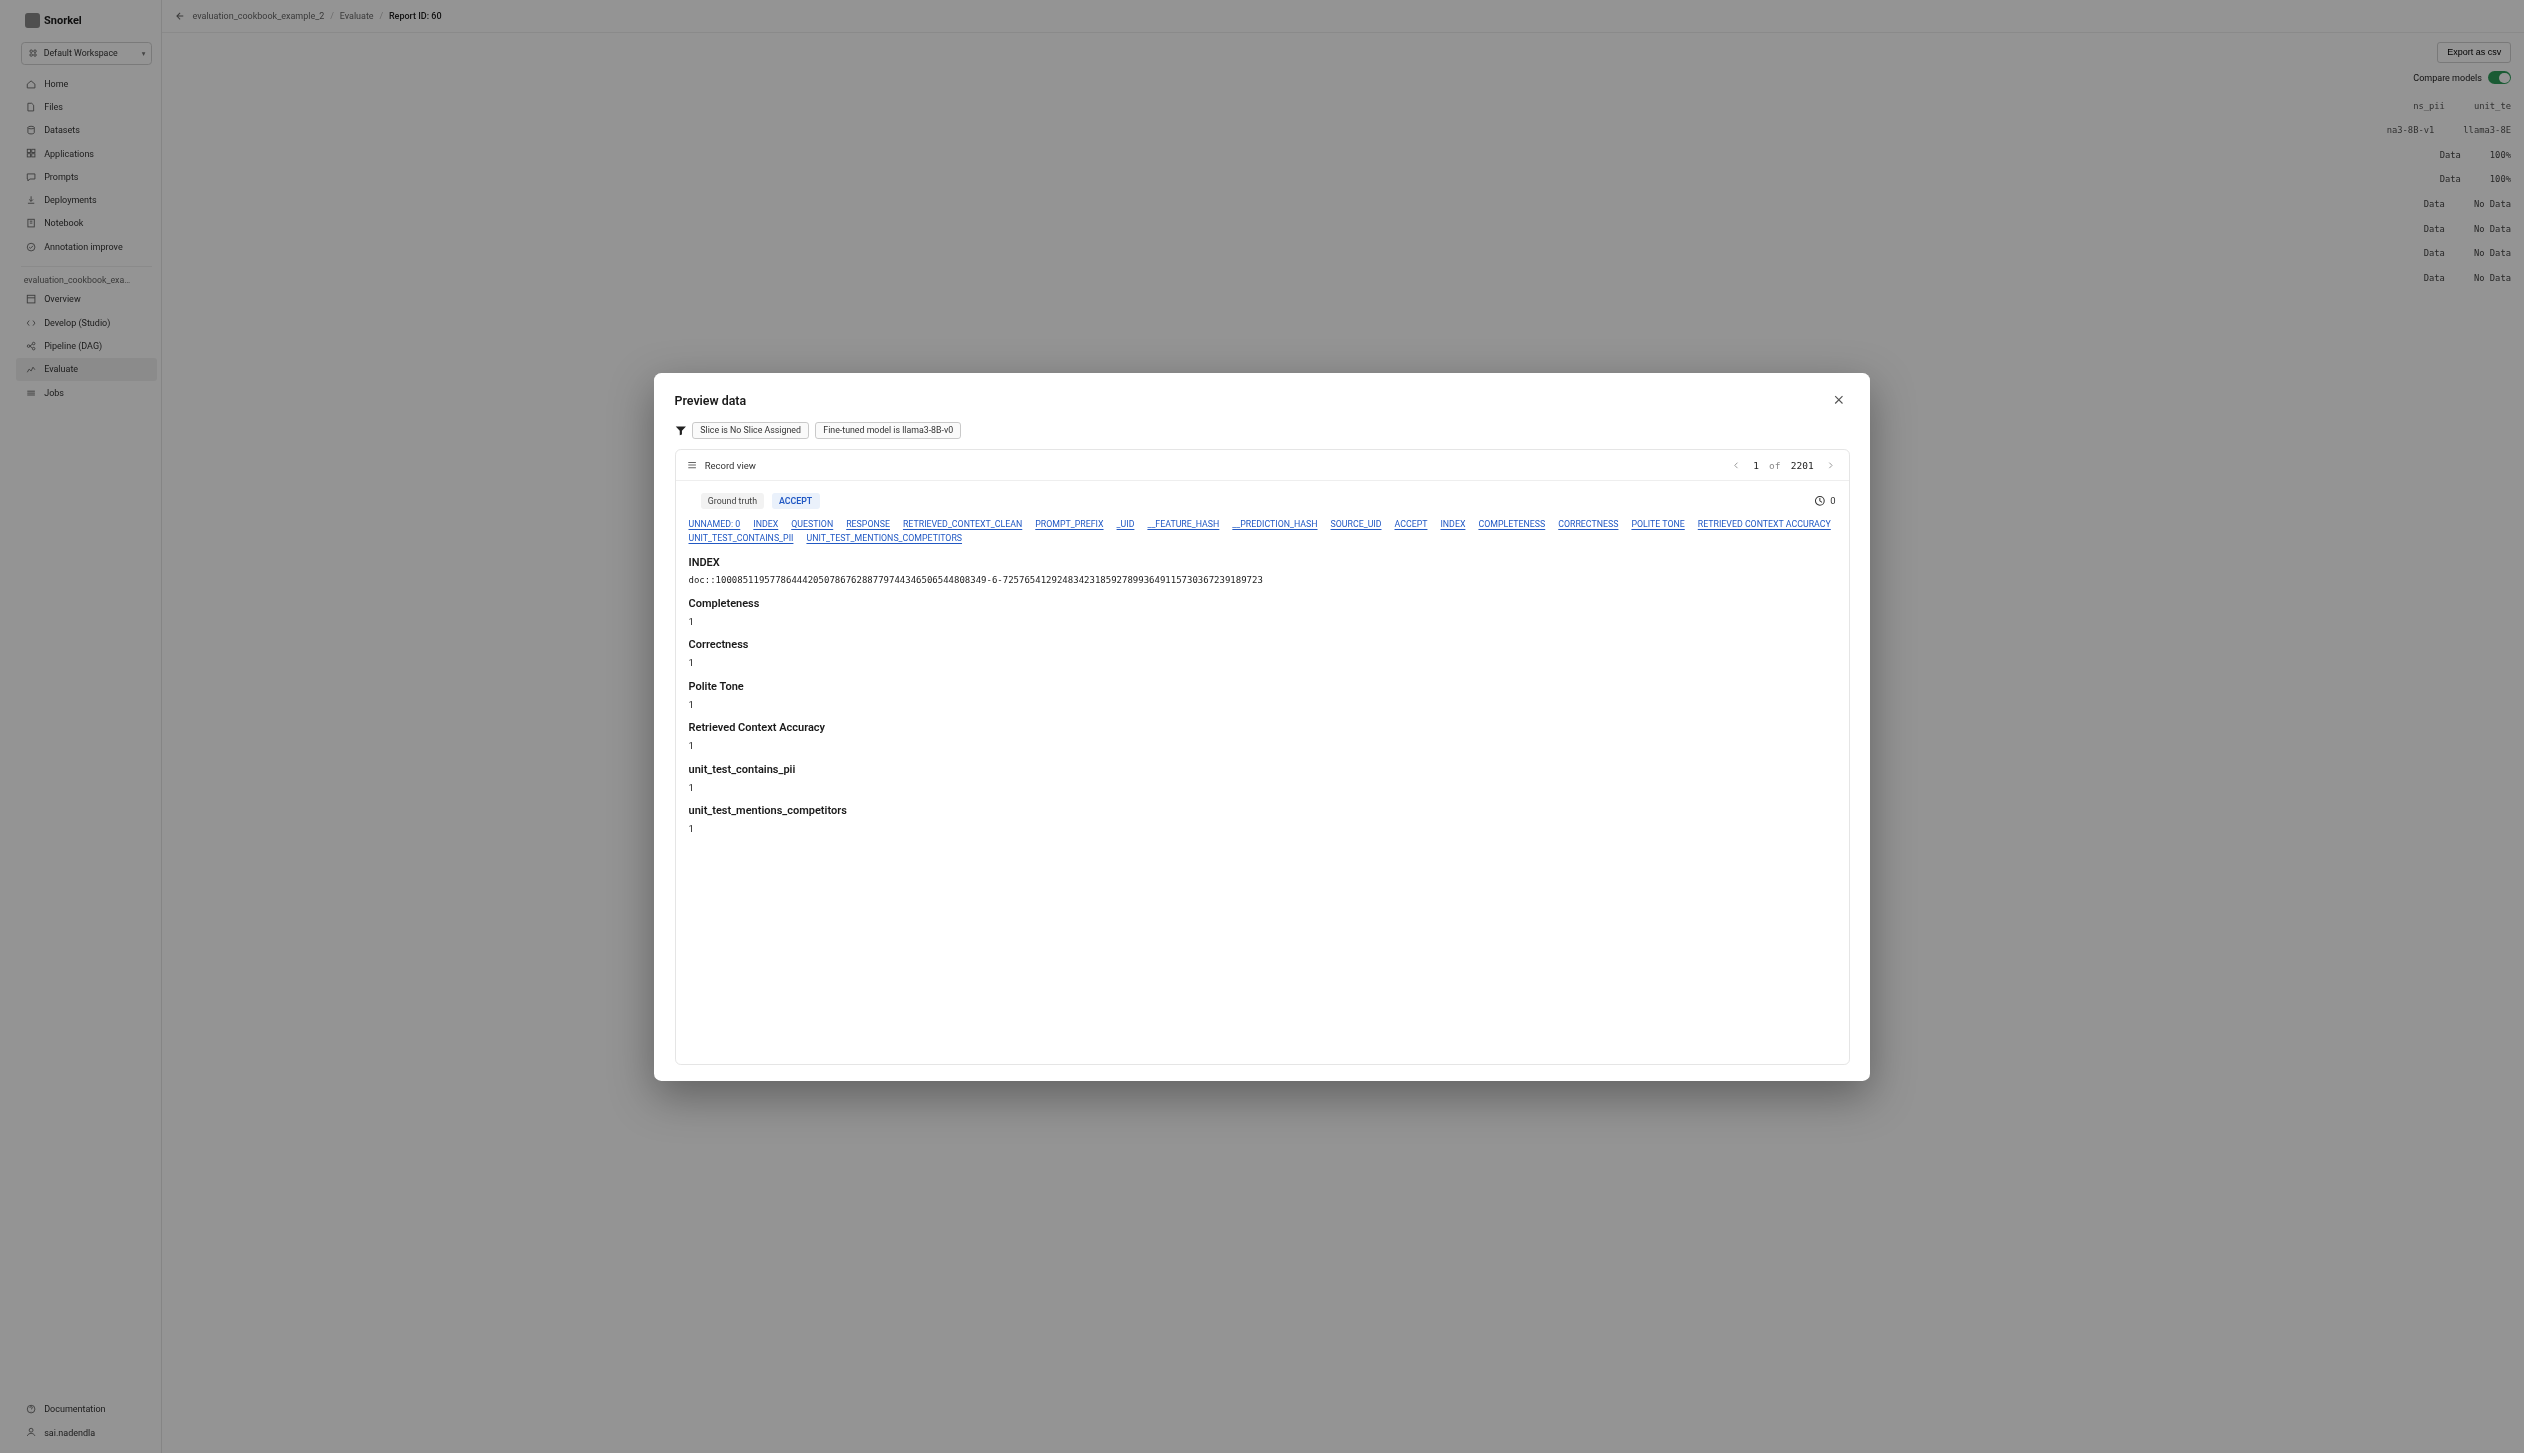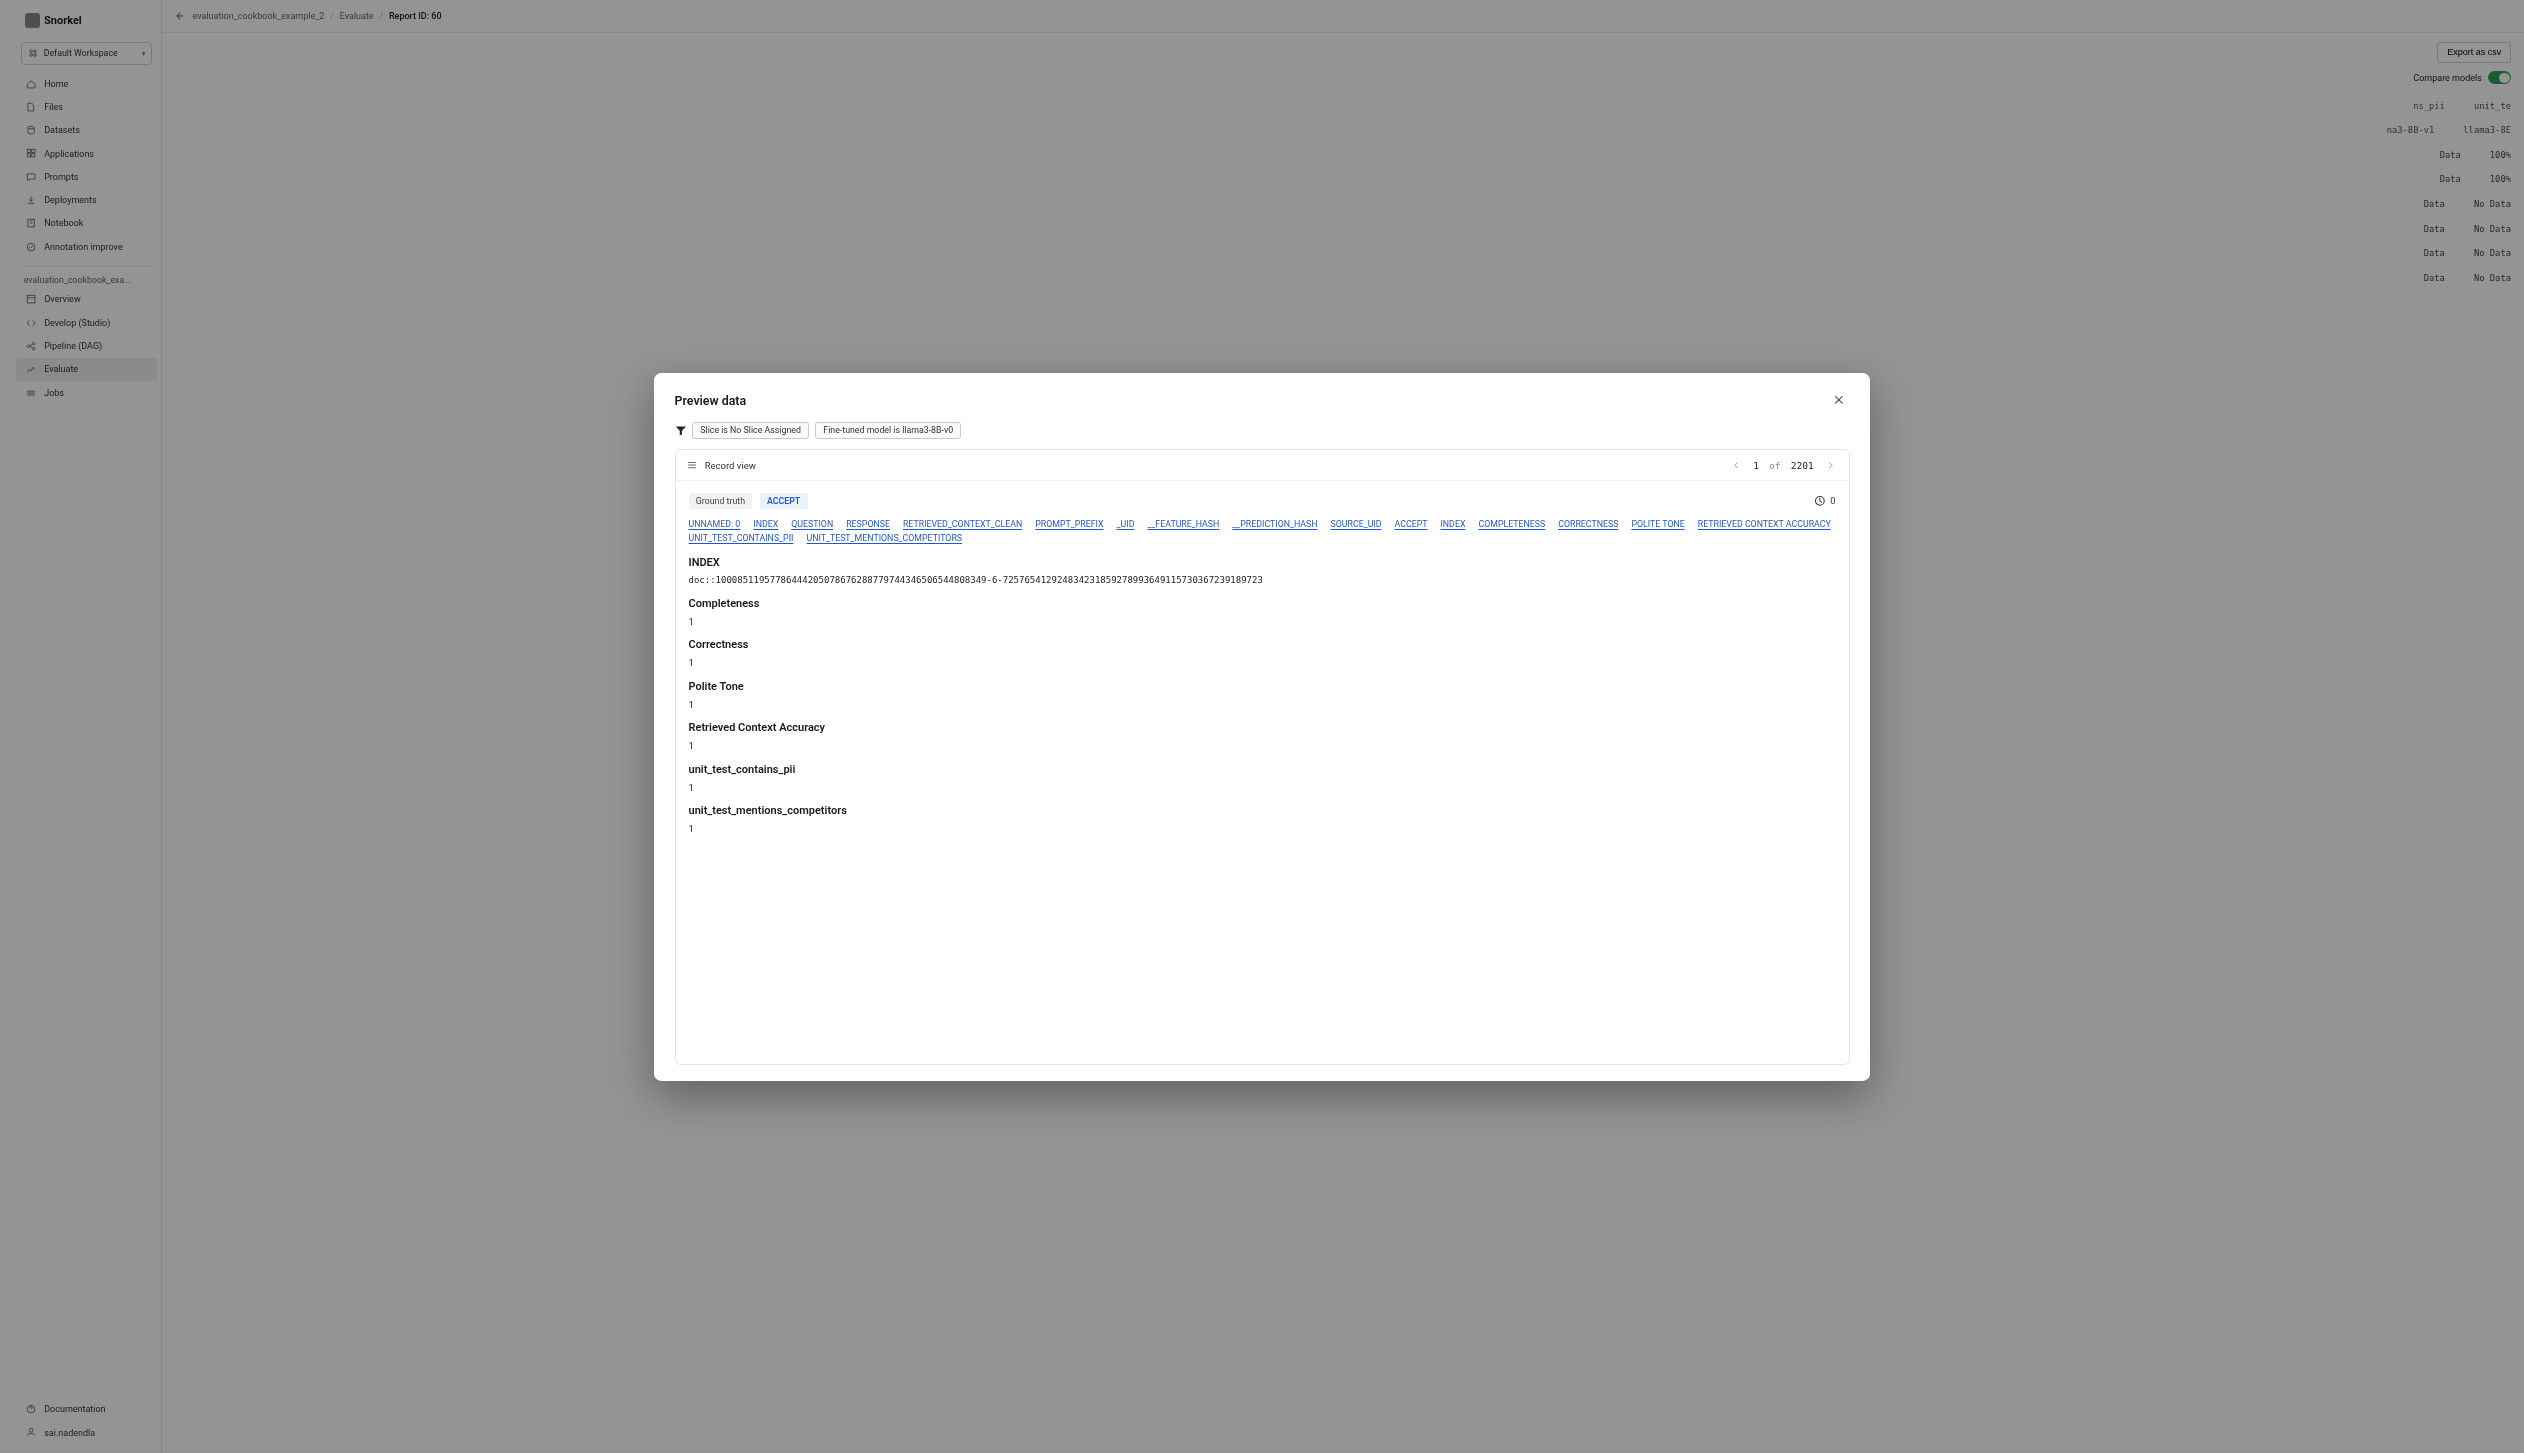--- a/index.html
+++ b/index.html
@@ -130,21 +130,21 @@
   display:flex; align-items:center; justify-content:space-between;
   padding: 8.8px 11.7px; border-bottom:0.7px solid #eee;
 }
 .record-view-lbl { display:flex; align-items:center; gap:7.3px; font-size:9.5px; color:#333; }
 .rv-icon { width:10.2px;height:10.2px; color:#666; }
 .pager { display:flex; align-items:center; gap:10.2px; font-family: ui-monospace, Menlo, monospace; font-size:9.5px; color:#222; }
 .pager .of { color:#888; }
 .pager-arrow { width:13px;height:13px; display:flex;align-items:center;justify-content:center; color:#999; }
 
 .record-body { flex:1; overflow:auto; padding: 11.7px 13px 16px; }
-.gt-row { display:flex; justify-content:space-between; margin-bottom: 10.2px; }
+.gt-row { display:flex; justify-content:space-between; margin-bottom: 10.2px; margin-left: 12px; }
 .gt-left { display:flex; align-items:center; gap:7.3px; }
 .pill {
   border-radius:2.9px; padding:2.9px 7.3px; font-size:8.8px;
   background:#f2f2f2; color:#444;
 }
 .pill.accept { background:#eaf1fb; color:#2259c4; font-weight:600; }
 .time-chip { display:flex; align-items:center; gap:4.4px; color:#333; font-size:9.5px; }
 .time-chip .clock { width:11.7px;height:11.7px; }
 
 .field-links { display:flex; flex-wrap:wrap; gap: 4.4px 13px; margin-bottom: 13px; }

